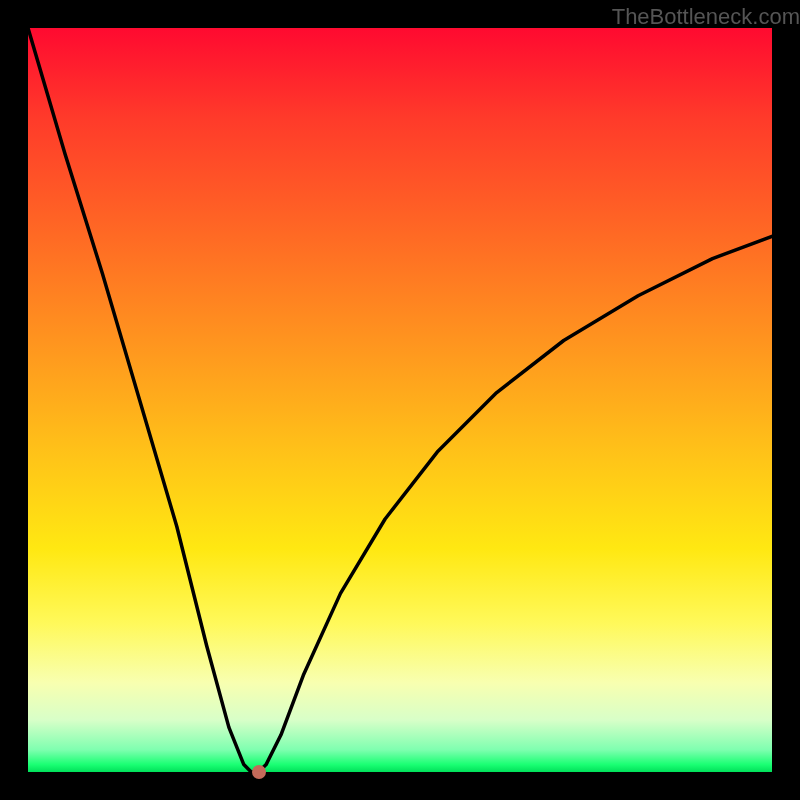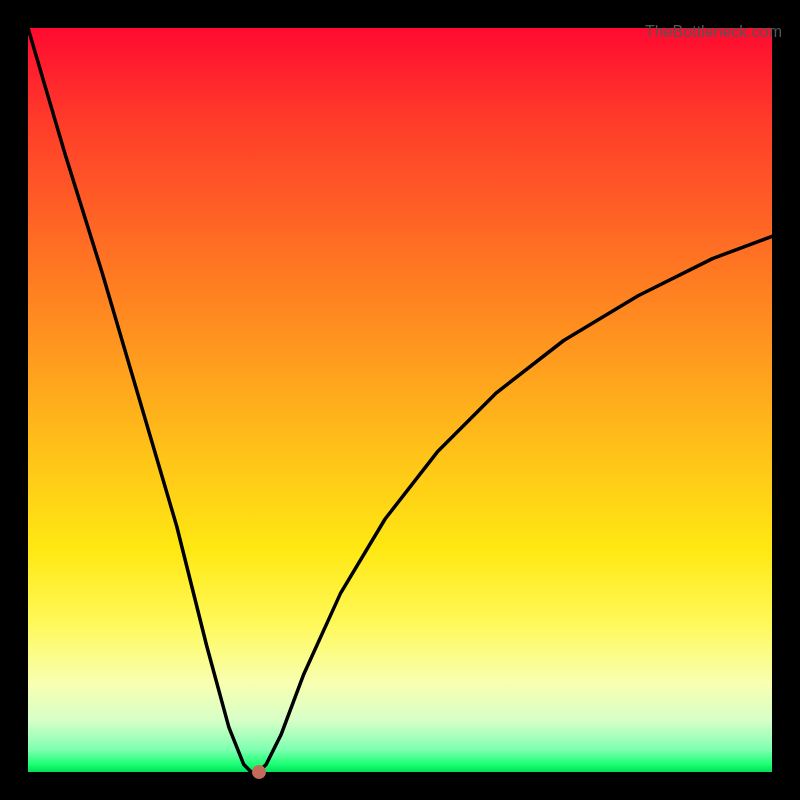--- a/index.html
+++ b/index.html
@@ -11,26 +11,25 @@
     font-family: Arial, Helvetica, sans-serif;
   }
   .container {
     position: relative;
     width: 800px;
     height: 800px;
   }
   .watermark {
     position: absolute;
     top: 4px;
-    right: 18px;
+    right: 0;
     color: #555;
-    font-size: 16px;
+    font-size: 22px;
     font-weight: 400;
     z-index: 3;
-    margin-top: 19px;
   }
   .plot-area {
     position: absolute;
     left: 28px;
     top: 28px;
     width: 744px;
     height: 744px;
     background: linear-gradient(to bottom,
       #ff0a30 0%,
       #ff3a2a 12%,

